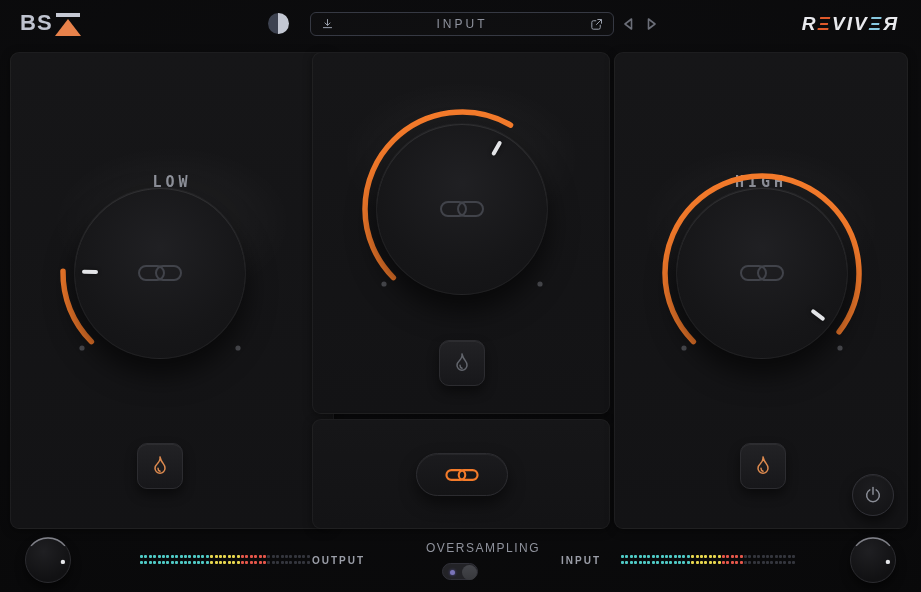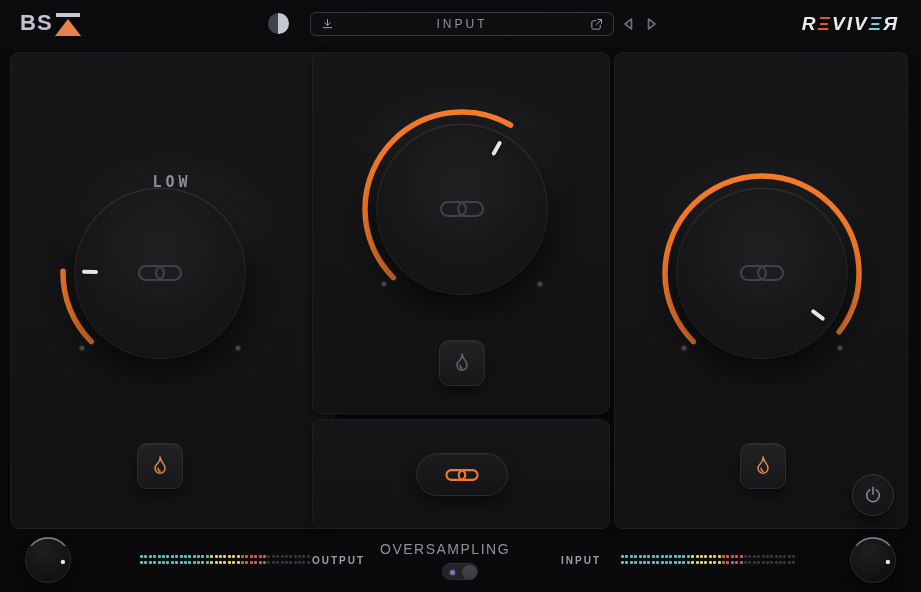--- a/index.html
+++ b/index.html
@@ -105,22 +105,22 @@
   .sk-dot { fill:#e6e7ea; }
 
   .meter { position:absolute; top:555px; display:flex; flex-direction:column; gap:3px; }
   #meter-in { left:140px; } #meter-out { left:621px; }
   .meter-row { display:flex; gap:1.4px; }
   .meter-row .dot { width:3px; height:3px; border-radius:1px; }
 
   .io-label { position:absolute; top:555px; font-size:10px; font-weight:bold; letter-spacing:2px; color:#9b9ea8; }
   #label-input { left:312px; } #label-output { left:561px; }
 
-  .ovs-label { position:absolute; left:380px; top:541px; width:160px; text-align:left;
-    font-size:14px; letter-spacing:1.5px; color:#8f929c; }
+  .ovs-label { position:absolute; left:380px; top:541px; width:160px; text-align:right;
+    font-size:12px; letter-spacing:1.5px; color:#8f929c; }
   .ovs-toggle { position:absolute; left:442px; top:563px; width:36px; height:17px; border-radius:9px;
     background:#232327; border:1px solid #303038; cursor:pointer; }
   .ovs-toggle .pip { position:absolute; left:7px; top:5.5px; width:5px; height:5px; border-radius:50%;
     background:#7a74b8; box-shadow:0 0 3px #5b56a0; }
   .ovs-toggle .thumb { position:absolute; right:0.5px; top:0.5px; width:15px; height:15px; border-radius:50%;
     background:linear-gradient(#45464b, #37383c); }
 </style>
 </head>
 <body>
 
@@ -214,20 +214,21 @@
   <section class="panel" id="panel-link">
     <button class="link-pill on">
       <svg viewBox="0 0 46 22">
         <rect x="4" y="5" width="23" height="12" rx="6"></rect>
           <rect x="19" y="5" width="23" height="12" rx="6"></rect>
       </svg>
     </button>
   </section>
 
   <section class="panel" id="panel-high">
+    <div class="band-label">HIGH</div>
     <div class="knob-wrap">
       <svg class="arc-svg" viewBox="0 0 220 220">
         <circle class="arc" cx="110" cy="110" r="97" transform="rotate(135 110 110)" stroke-dasharray="443.38867916439546 166.0802956320244"></circle>
         <circle class="enddot" cx="32" cy="185" r="2.6"></circle>
           <circle class="enddot" cx="188" cy="185" r="2.6"></circle>
       </svg>
       <div class="knob-body"></div>
       <svg class="chain-dim" viewBox="0 0 46 22">
         <rect x="2" y="4" width="25" height="14" rx="7"></rect>
           <rect x="19" y="4" width="25" height="14" rx="7"></rect>

